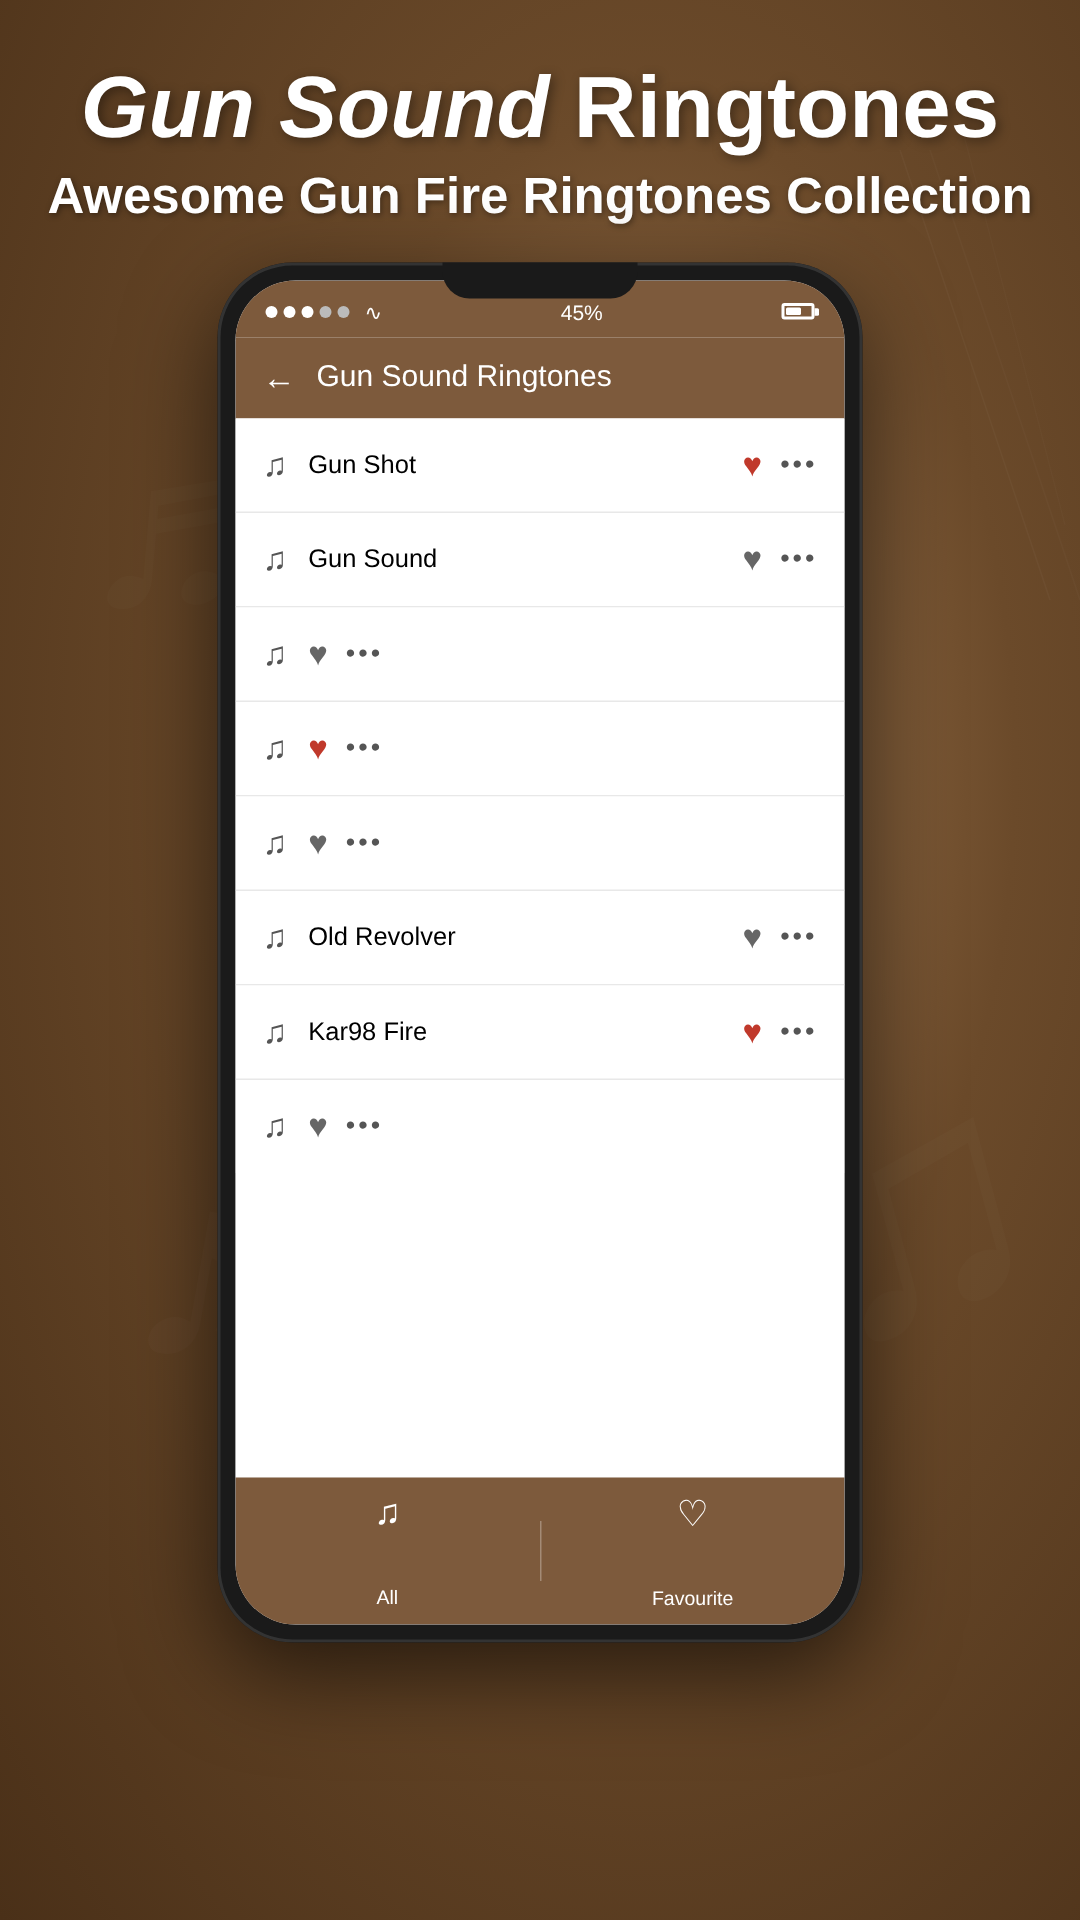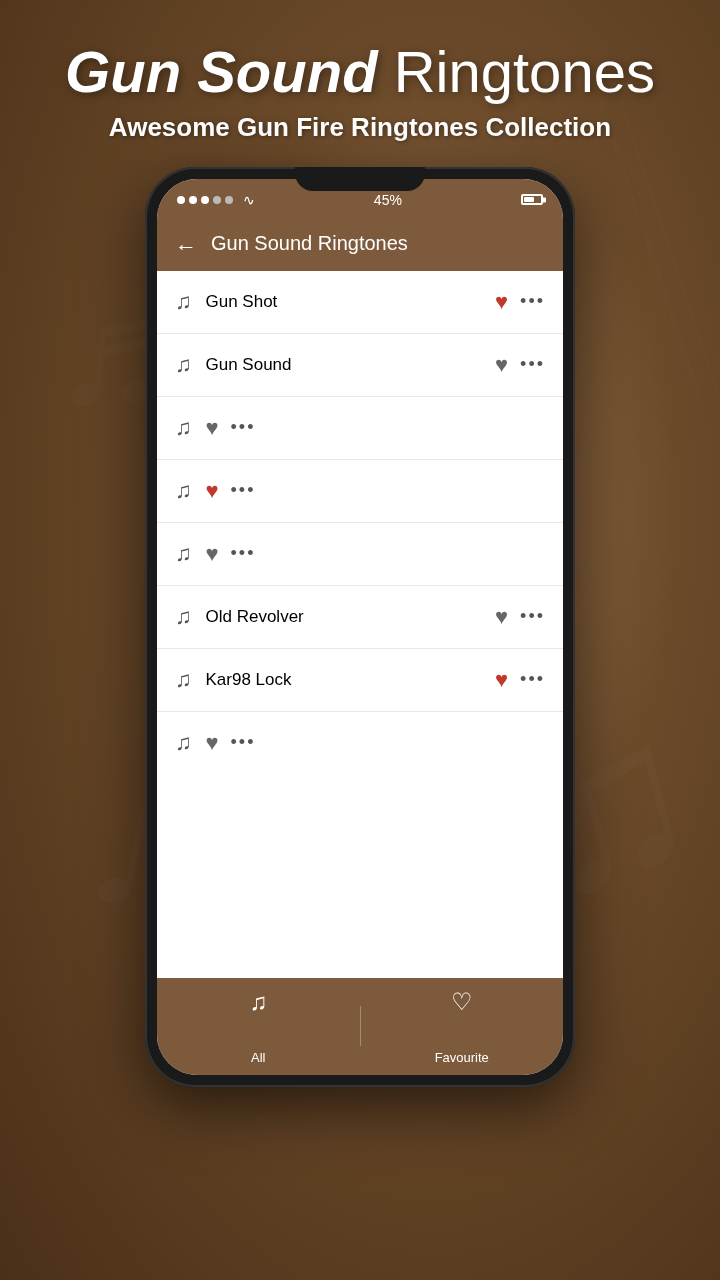--- a/index.html
+++ b/index.html
@@ -44,25 +44,25 @@
       font-size: 58px;
       color: #fff;
       font-style: italic;
       font-weight: 700;
       line-height: 1.1;
       text-shadow: 2px 2px 8px rgba(0,0,0,0.4);
     }
 
     .header-title span {
       font-style: normal;
-      font-weight: 400;
+      font-weight: 700;
     }
 
     .header-subtitle {
-      font-size: 26px;
+      font-size: 34px;
       color: #fff;
       font-weight: 600;
       margin-top: 8px;
       text-shadow: 1px 1px 4px rgba(0,0,0,0.4);
     }
 
     .phone-wrapper {
       position: relative;
       z-index: 2;
       display: flex;
@@ -368,21 +368,21 @@
             <span class="more-btn">•••</span>
           </div>
           <div class="ringtone-item">
             <span class="music-icon">♫</span>
             <span class="ringtone-name">Old Revolver</span>
             <span class="heart-btn heart-empty">♥</span>
             <span class="more-btn">•••</span>
           </div>
           <div class="ringtone-item">
             <span class="music-icon">♫</span>
-            <span class="ringtone-name">Kar98 Lock</span>
+            <span class="ringtone-name">Kar98 Fire</span>
             <span class="heart-btn heart-filled">♥</span>
             <span class="more-btn">•••</span>
           </div>
           <div class="ringtone-item">
             <span class="music-icon">♫</span>
             <span class="heart-btn heart-empty">♥</span>
             <span class="more-btn">•••</span>
           </div>
         </div>
 

